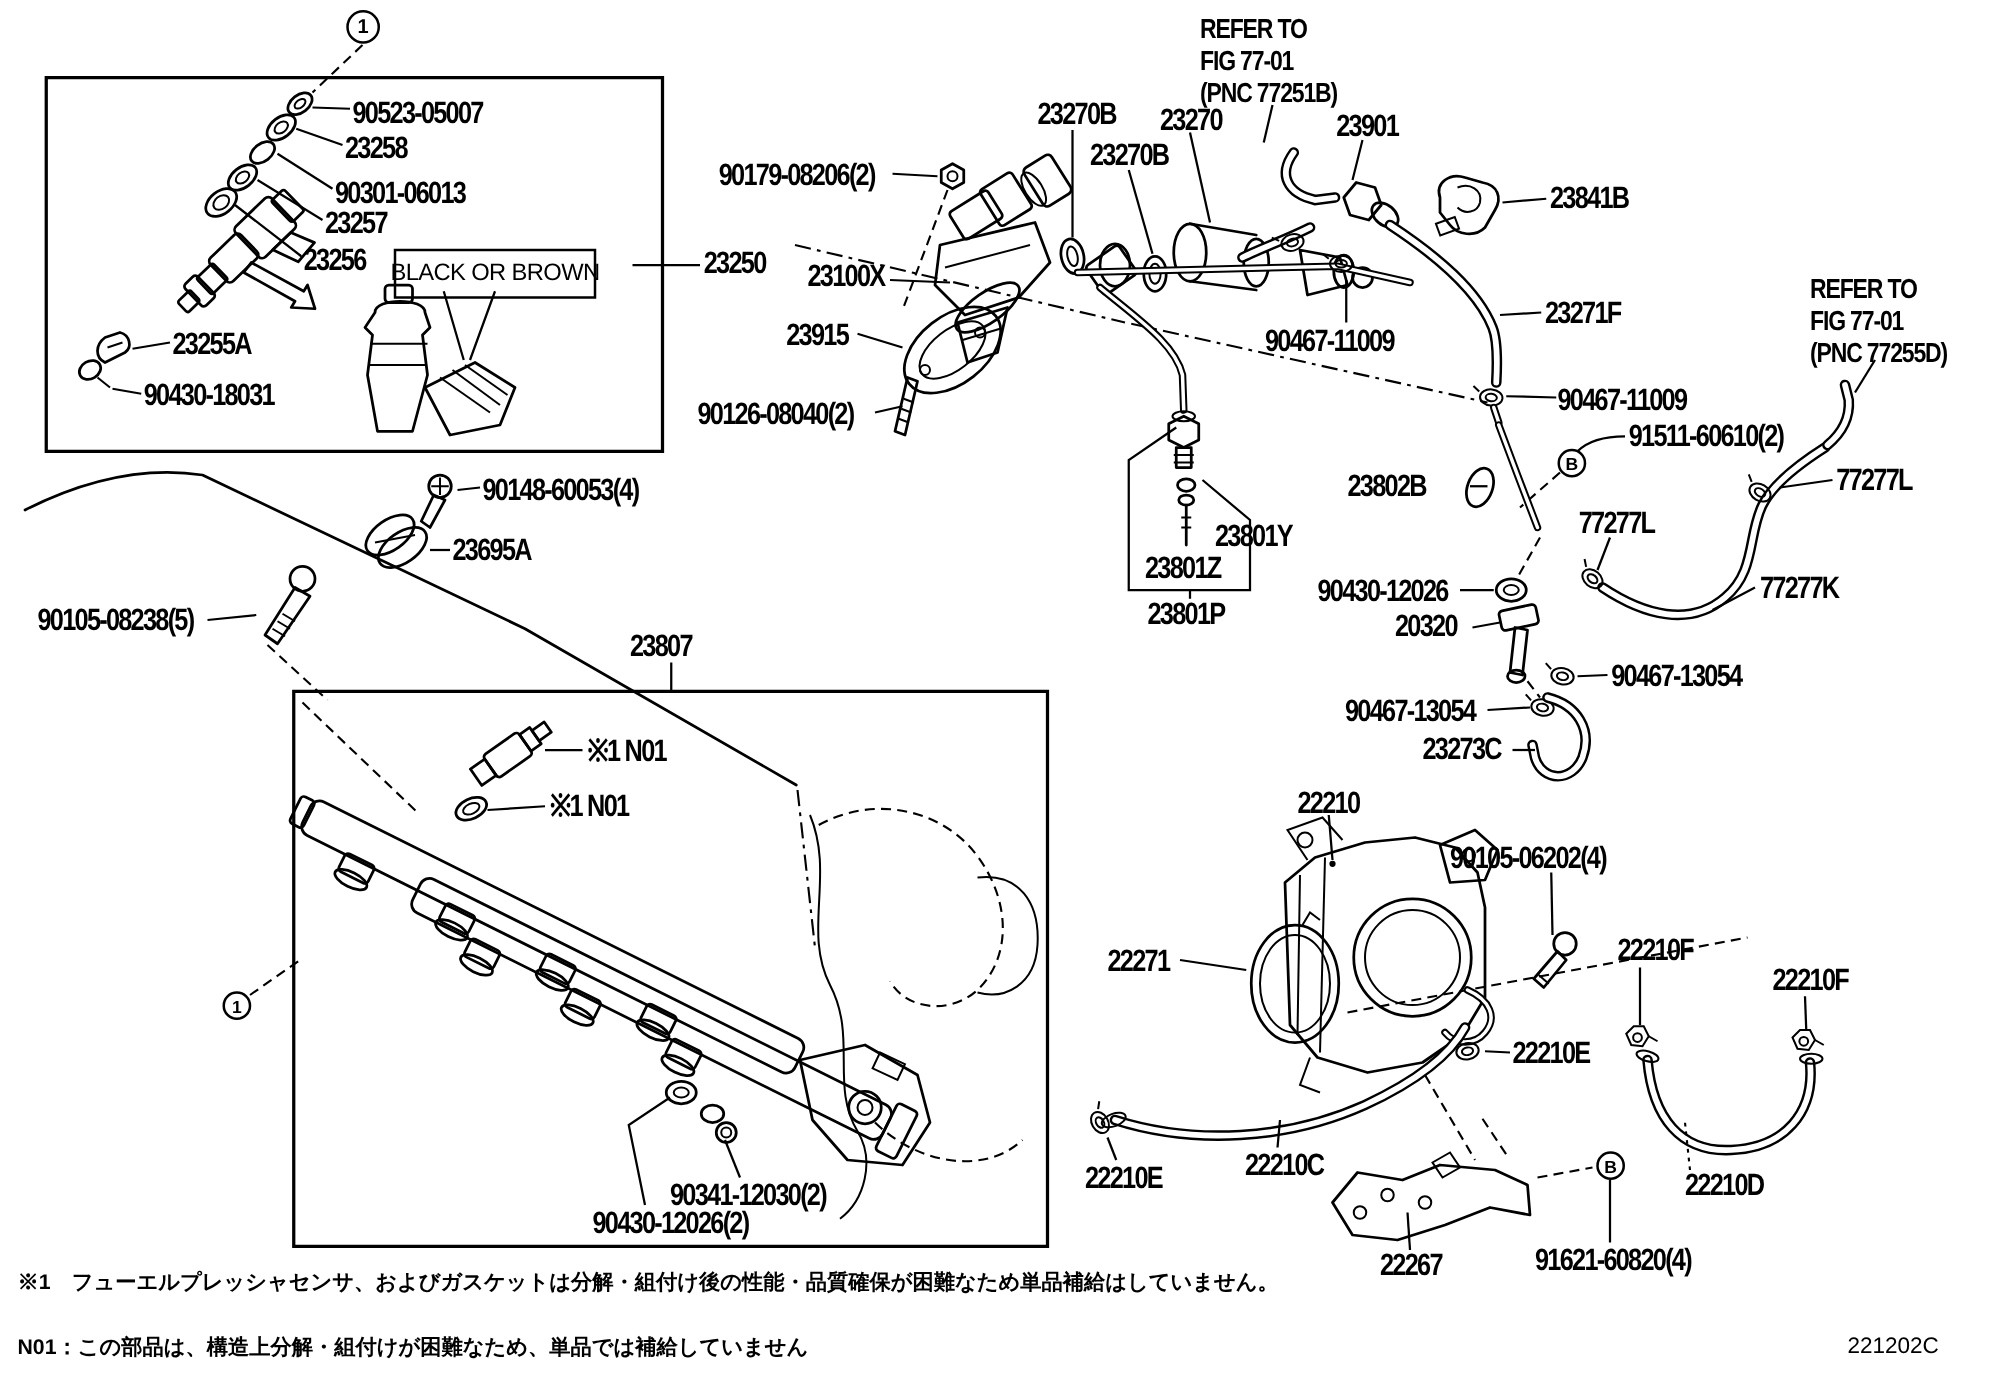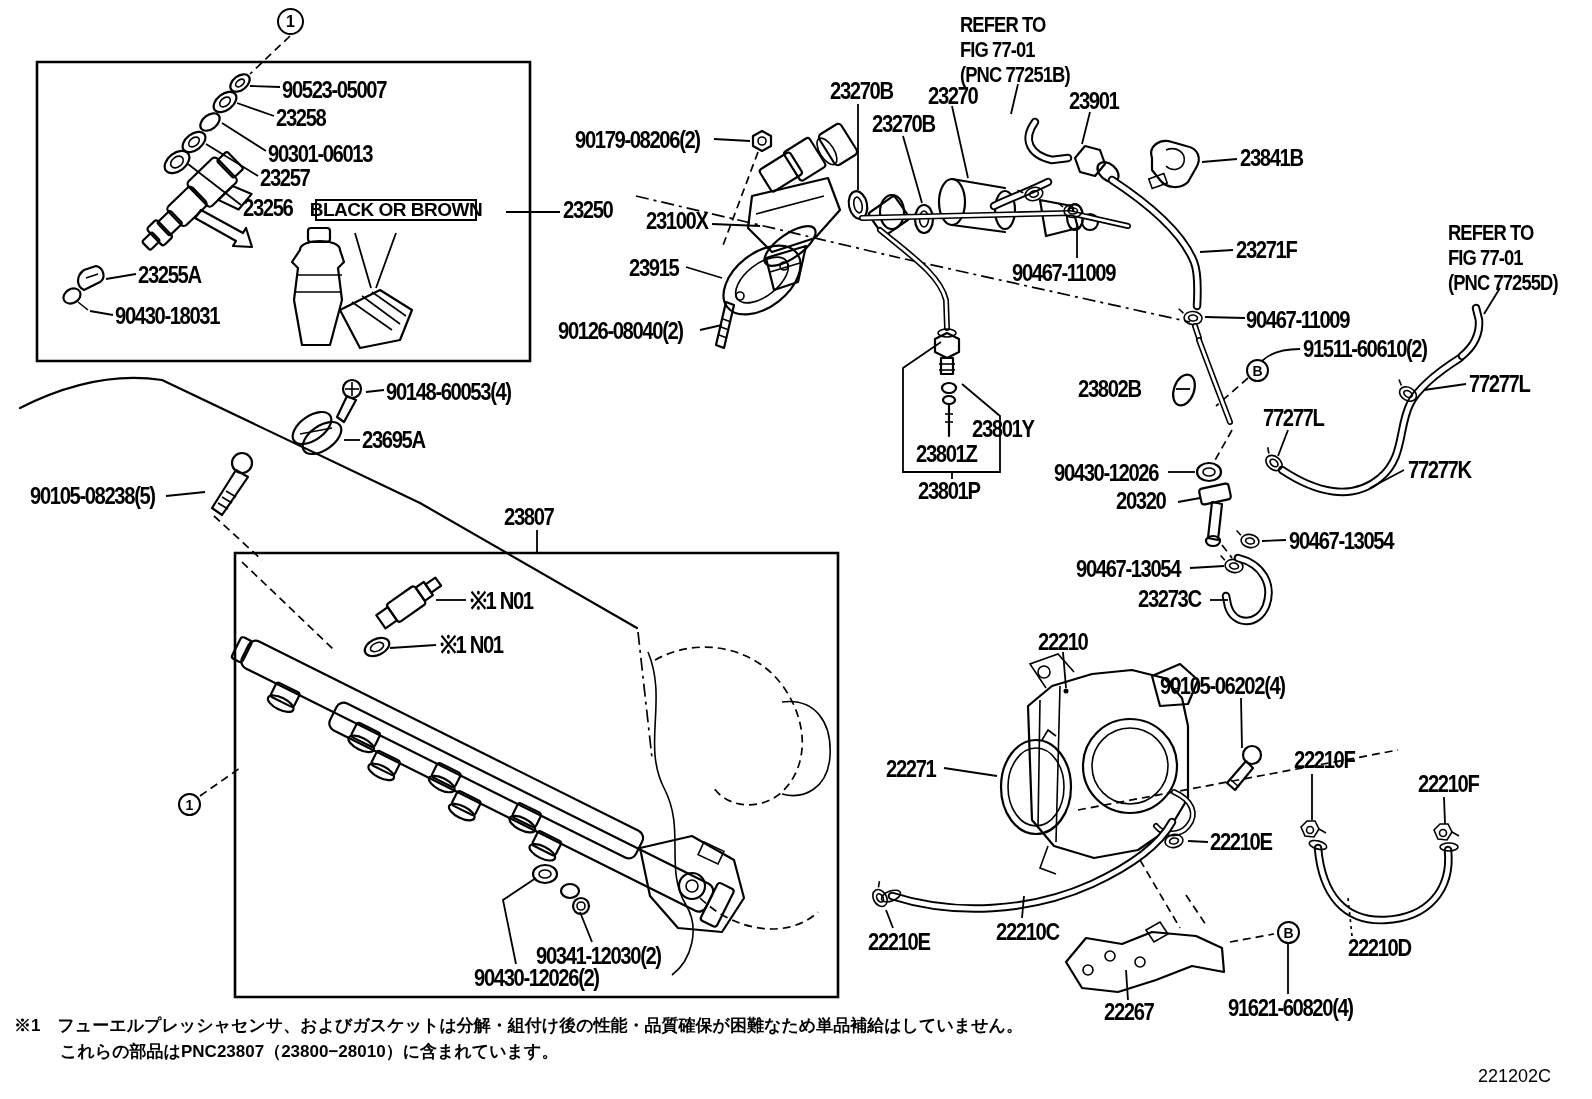--- a/index.html
+++ b/index.html
@@ -11,22 +11,22 @@
           letter-spacing:-1.5px;white-space:nowrap;transform:scale(.92,1.12);
           transform-origin:left top;}
   .callout{position:absolute;border:2.4px solid #000;border-radius:50%;
            display:flex;align-items:center;justify-content:center;
            font-weight:bold;background:#fff;box-sizing:border-box;}
   .co-lg{width:27px;height:27px;font-size:16px;}
   .co-sm{width:23px;height:23px;font-size:14px;}
   .refer{position:absolute;font-weight:bold;font-size:20px;line-height:23px;
          letter-spacing:-1px;white-space:nowrap;transform:scale(.92,1.1);transform-origin:left top;}
   .note{position:absolute;font-weight:bold;font-size:17px;letter-spacing:0;white-space:nowrap;}
-  #bob-box{position:absolute;left:315px;top:199px;width:162px;height:22px;border:2.5px solid #000;
-           display:flex;align-items:center;justify-content:center;font-weight:bold;font-size:19px;
+  #bob-box{position:absolute;left:315px;top:199px;width:162px;height:40px;border:2.5px solid #000;
+           display:flex;align-items:center;justify-content:center;font-weight:normal;font-size:19px;
            letter-spacing:-0.5px;background:#fff;box-sizing:border-box;white-space:nowrap;}
   #diagram-code{position:absolute;left:1478px;top:1066px;font-size:18px;letter-spacing:0;}
   svg *{vector-effect:non-scaling-stroke;}
   .ln{stroke:#000;stroke-width:2.2;fill:none;stroke-linecap:round;stroke-linejoin:round;}
   .thin{stroke:#000;stroke-width:1.6;fill:none;}
   .ld{stroke:#000;stroke-width:1.8;fill:none;}
   .dash{stroke:#000;stroke-width:1.7;fill:none;stroke-dasharray:8 5;}
   .dashdot{stroke:#000;stroke-width:1.7;fill:none;stroke-dasharray:13 5 3 5;}
   .box{stroke:#000;stroke-width:2.6;fill:none;}
   .ho{stroke:#000;stroke-width:8.5;fill:none;stroke-linecap:round;}
@@ -502,17 +502,17 @@
   <div>REFER TO</div>
   <div>FIG 77-01</div>
   <div>(PNC 77255D)</div>
 </div>
 
 <div id="bob-box">
   <span>BLACK OR BROWN</span>
 </div>
 
 <div class="note" style="left:14px;top:1014px;">※1　フューエルプレッシャセンサ、およびガスケットは分解・組付け後の性能・品質確保が困難なため単品補給はしていません。</div>
-<div class="note" style="left:60px;top:1040px;">これらの部品はPNC23807（23800−28010）に含まれています。</div>
+<div class="note" style="left:14px;top:1066px;">N01：この部品は、構造上分解・組付けが困難なため、単品では補給していません</div>
 
 <div id="diagram-code">221202C</div>
 
 </div>
 
 </body></html>

